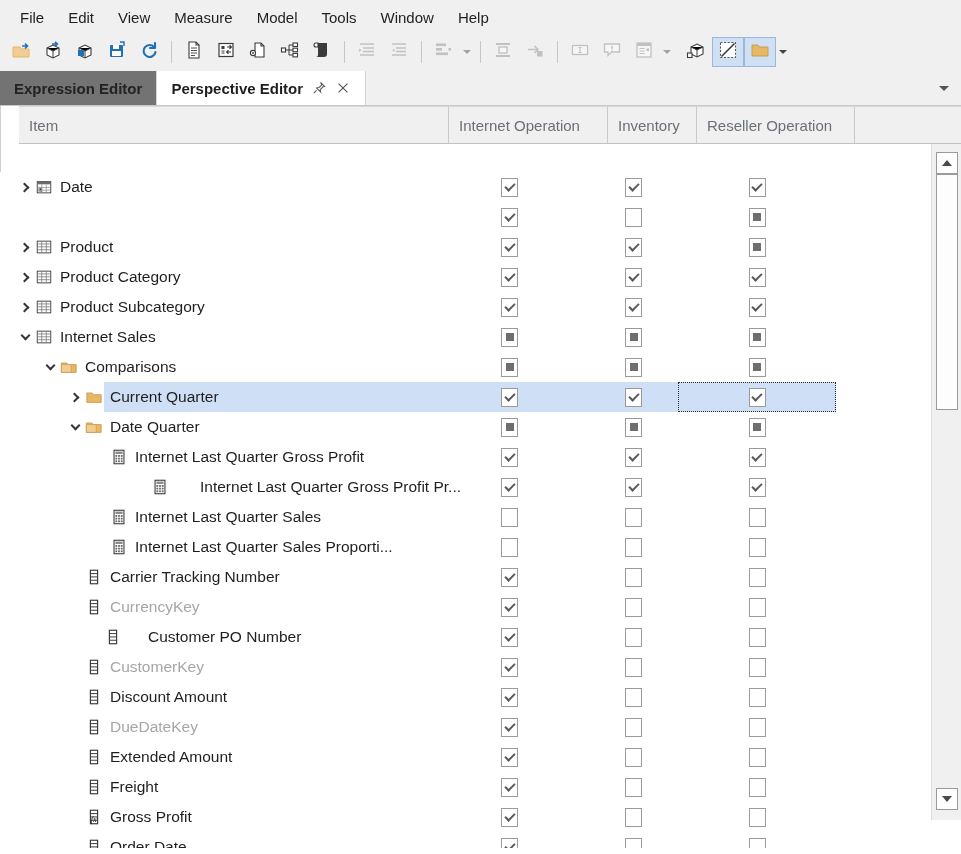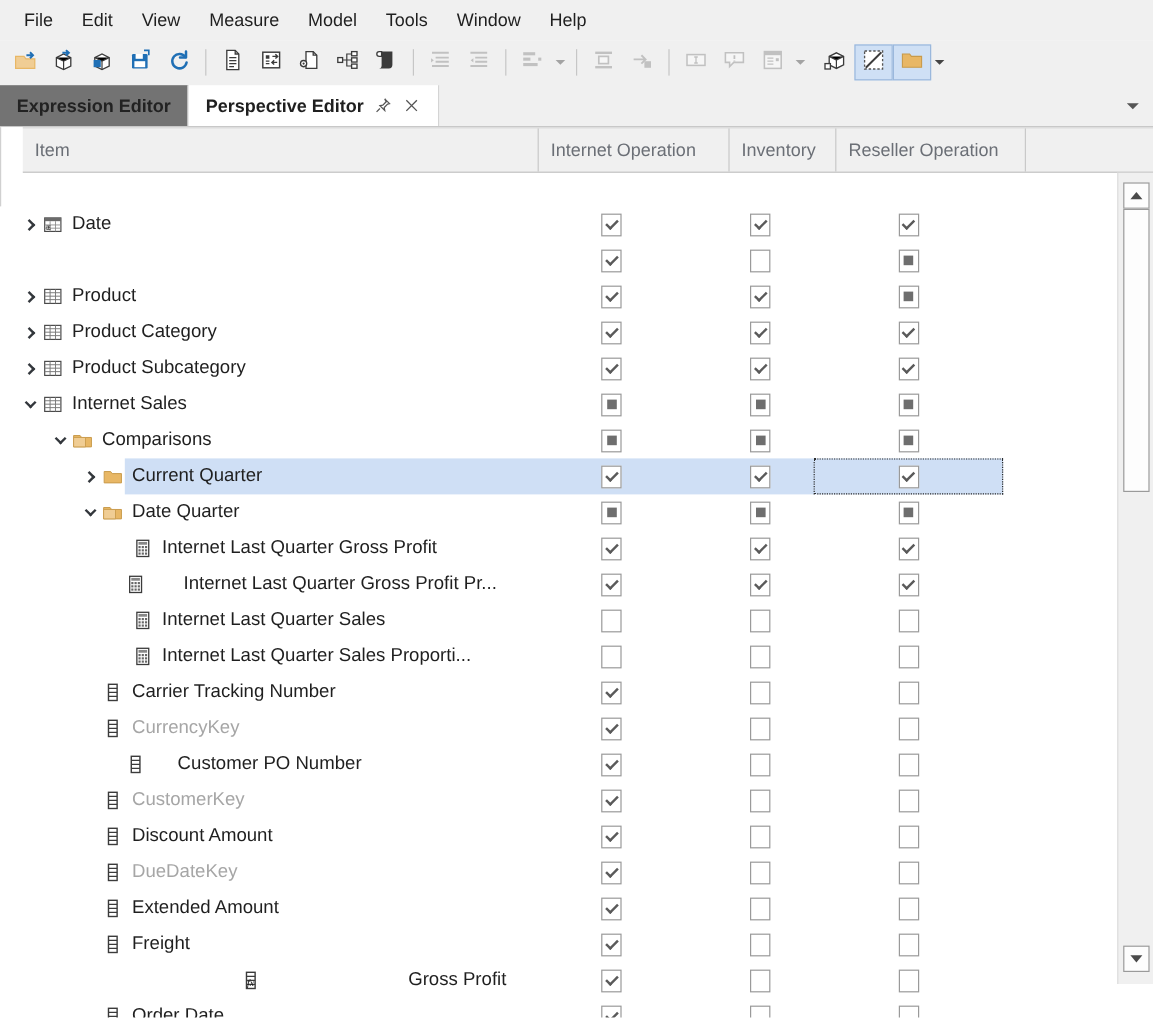--- a/index.html
+++ b/index.html
@@ -785,21 +785,21 @@
             <div class="tick"></div>
           </div>
         </div>
         <div class="cbcell" style="position: absolute; left: 678px; width: 158px;">
           <div class="cb">
             <div class="tick"></div>
           </div>
         </div>
       </div>
       <div class="row">
-        <div class="item-cell" style="padding-left: 61px; z-index: 2; gap: 24px;">
+        <div class="item-cell" style="padding-left: 108px; z-index: 2; gap: 24px;">
           <div class="expander"></div>
           <div class="node-icon">
             <svg width="18" height="18" viewBox="0 0 20 20" xmlns="http://www.w3.org/2000/svg">
               <rect x="4.5" y="2.5" width="11" height="15" fill="#fff" stroke="#3b3b3b" stroke-width="1.2"></rect>
               <rect x="6" y="4" width="8" height="2.6" fill="#888"></rect>
               <rect x="6" y="7.8" width="2" height="2" fill="#666"></rect>
               <rect x="9" y="7.8" width="2" height="2" fill="#666"></rect>
               <rect x="12" y="7.8" width="2" height="2" fill="#666"></rect>
               <rect x="6" y="10.8" width="2" height="2" fill="#666"></rect>
               <rect x="9" y="10.8" width="2" height="2" fill="#666"></rect>
@@ -1065,21 +1065,21 @@
           </div>
         </div>
         <div class="cbcell" style="position: absolute; left: 589px; width: 89px;">
           <div class="cb"></div>
         </div>
         <div class="cbcell" style="position: absolute; left: 678px; width: 158px;">
           <div class="cb"></div>
         </div>
       </div>
       <div class="row">
-        <div class="item-cell" style="padding-left: 66px; z-index: 2; justify-content: space-between;">
+        <div class="item-cell" style="padding-left: 66px; z-index: 2;">
           <div class="expander"></div>
           <div class="node-icon">
             <svg width="18" height="18" viewBox="0 0 20 20" xmlns="http://www.w3.org/2000/svg">
               <rect x="6" y="2.5" width="8" height="15" fill="#fff" stroke="#3b3b3b" stroke-width="1.3"></rect>
               <path d="M6 6.2h8M6 9.9h8M6 13.6h8" stroke="#3b3b3b" stroke-width="1.1"></path>
               <text x="6.5" y="15.5" font-size="9" font-style="italic" font-family="Liberation Serif" fill="#111">fx</text>
             </svg>
           </div>
           <div class="node-label">Gross Profit</div>
         </div>

